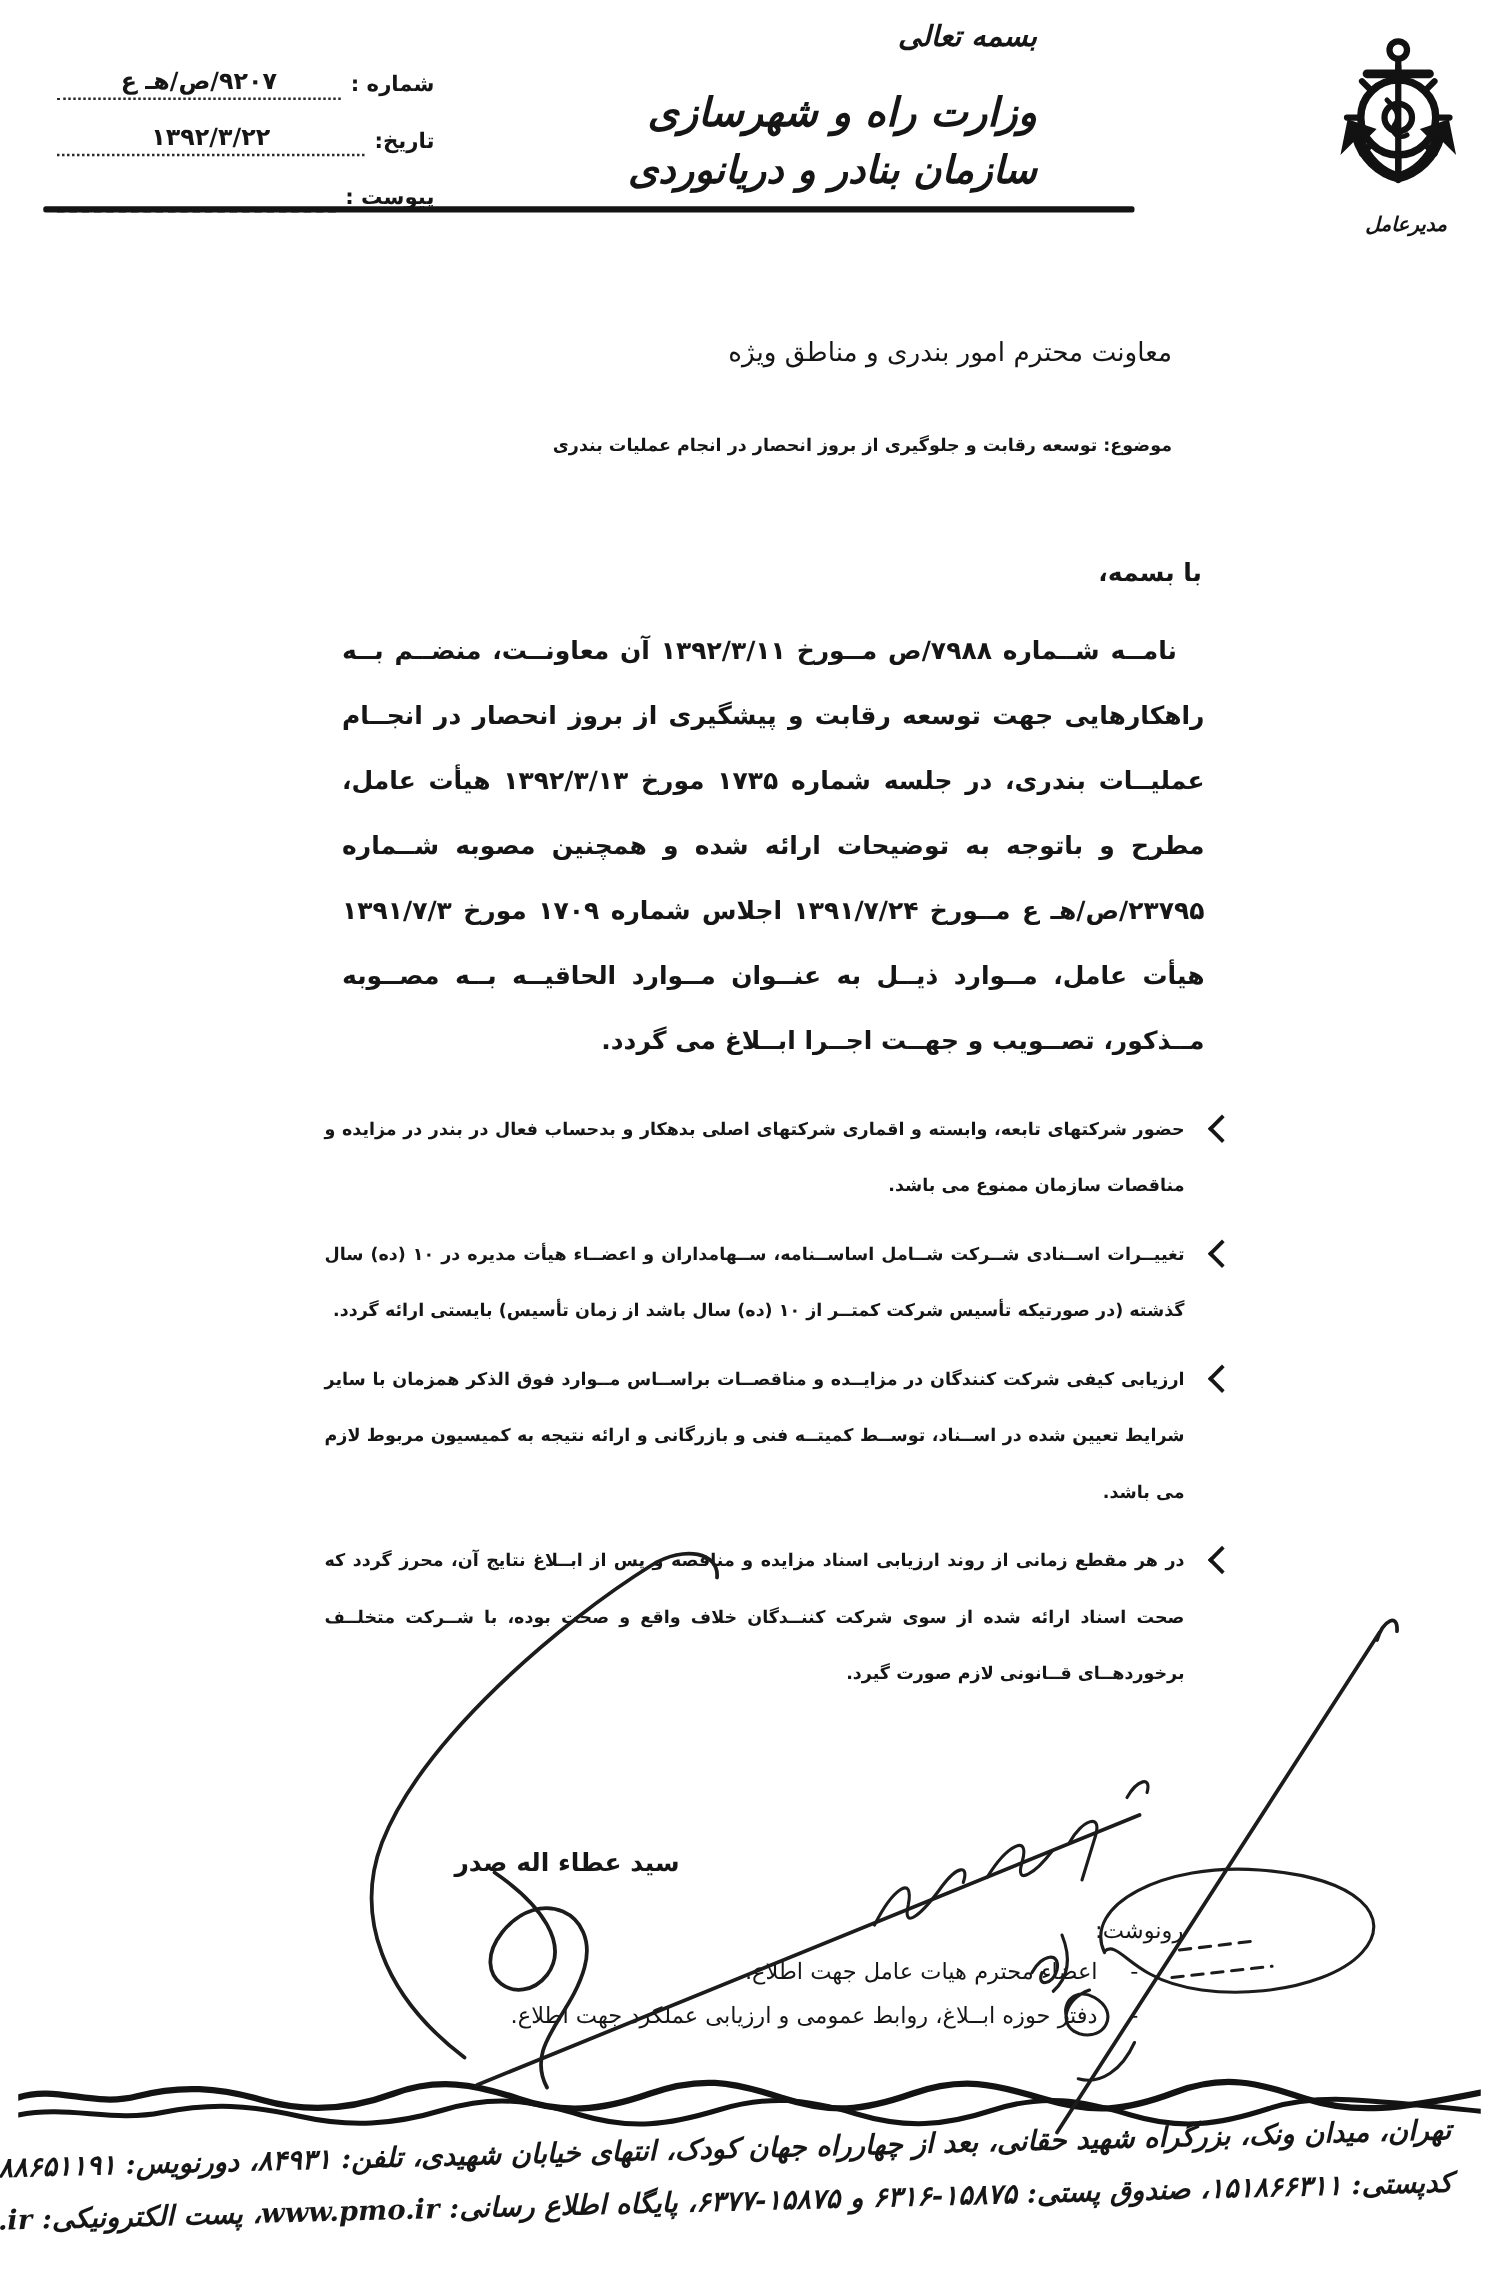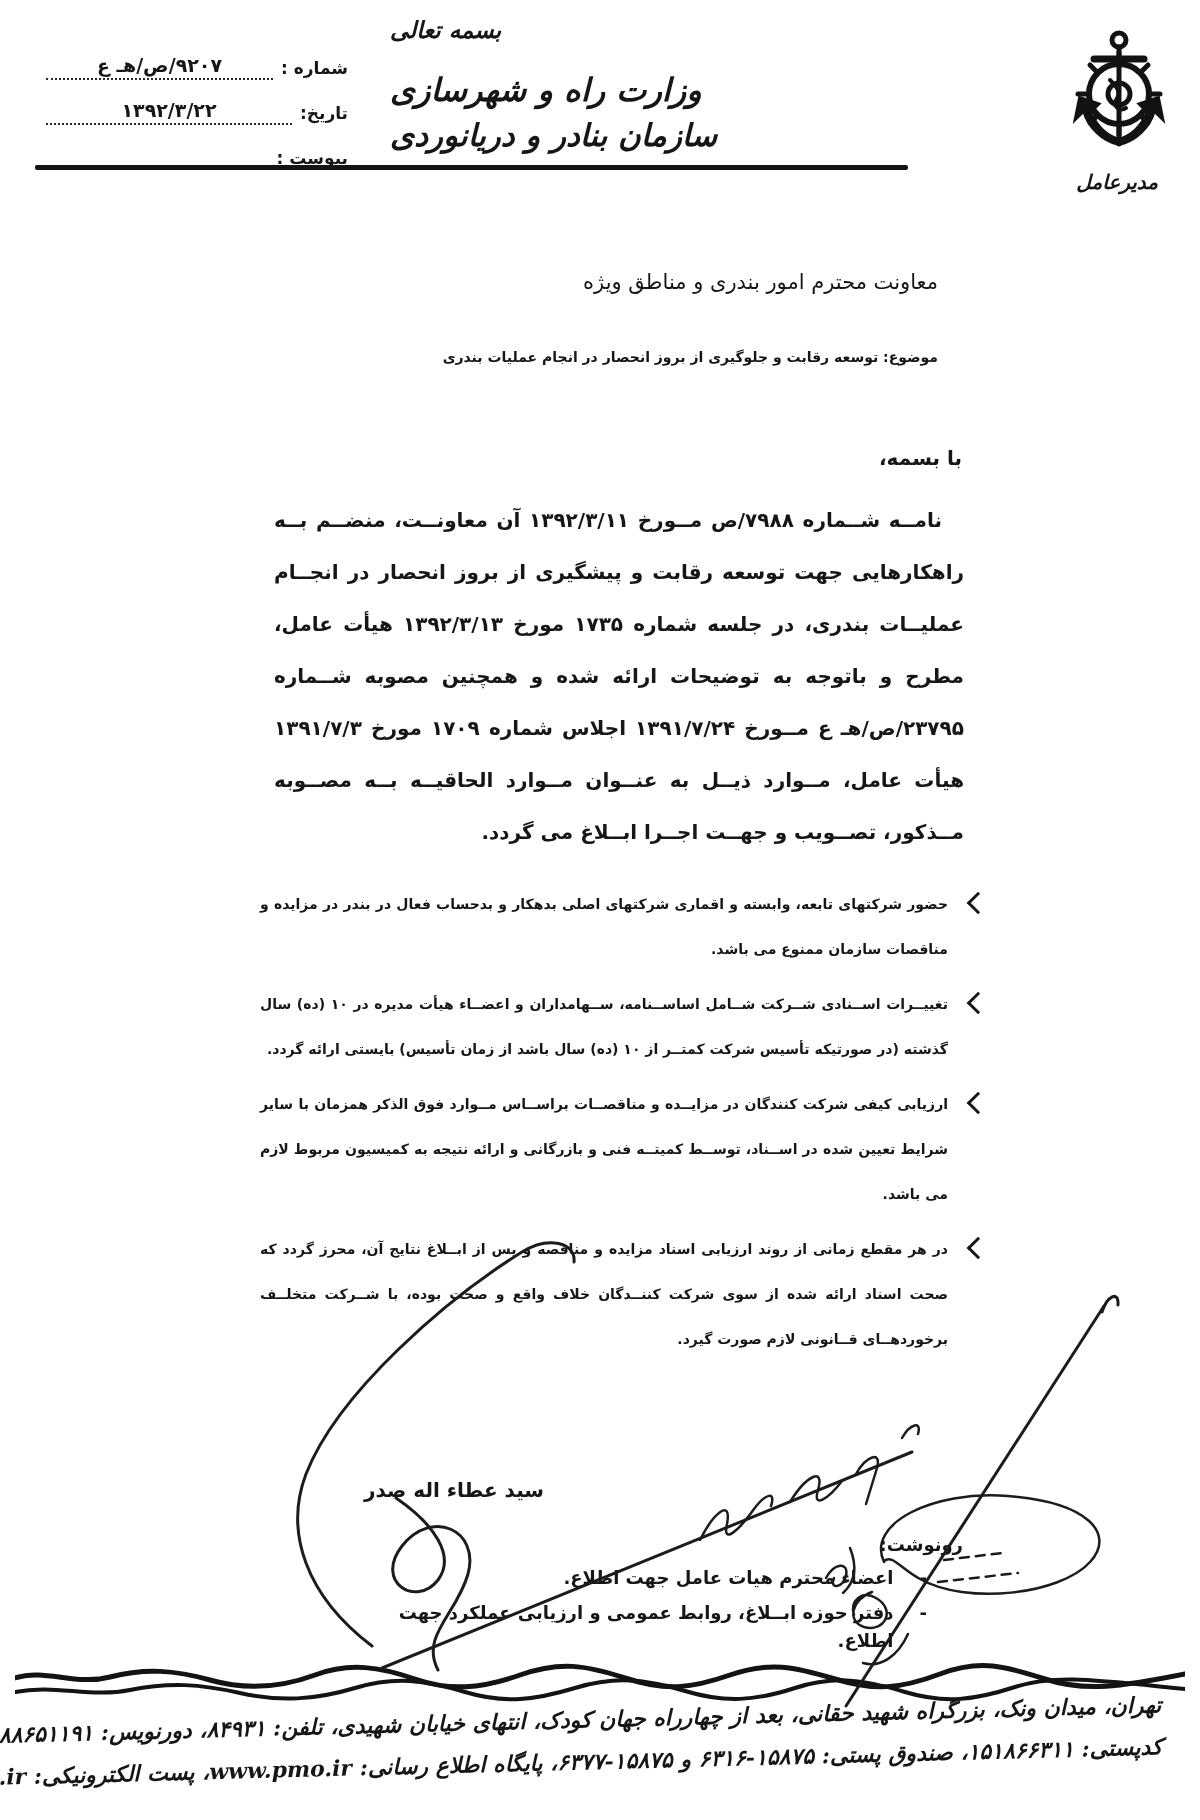--- a/index.html
+++ b/index.html
@@ -9,53 +9,53 @@
     font-family:"DejaVu Sans","Liberation Sans",sans-serif;
   }
   
   .ref-block{position:absolute;top:40px;left:46px;width:302px;}
   .ref-row{display:flex;align-items:flex-end;height:40px;margin-bottom:5px;}
   .ref-label{white-space:nowrap;font-weight:bold;font-size:17px;padding-left:8px;padding-bottom:2px;}
   .ref-line{flex:1;border-bottom:2px dotted #2a2a2a;text-align:center;font-weight:bold;font-size:19px;line-height:1.15;padding-bottom:1px;}
   .ref-line.dashed{border-bottom-style:dashed;}
   
   .center-block{
-    position:absolute;top:16px;left:390px;width:440px;text-align:left;
+    position:absolute;top:16px;left:390px;width:440px;text-align:right;
     font-family:"DejaVu Serif","Liberation Serif",serif;font-style:italic;font-weight:bold;
   }
   .bismillah{font-size:23px;margin-bottom:10px;}
   .ministry{font-size:32px;margin-bottom:8px;margin-top:28px;}
   .organization{font-size:31px;}
   
   .logo{position:absolute;top:28px;right:26px;width:110px;height:132px;}
   .director{
     position:absolute;top:170px;right:42px;
     font-family:"DejaVu Serif","Liberation Serif",serif;font-style:italic;
-    font-size:20px;font-weight:bold;
+    font-size:16px;font-weight:bold;
   }
   .header-rule{position:absolute;top:165px;left:35px;right:292px;height:5px;background:#141414;border-radius:2px;}
   
   .recipient{position:absolute;top:270px;right:262px;font-size:21px;font-weight:normal;letter-spacing:.3px;}
   .subject{position:absolute;top:349px;right:262px;font-size:14px;font-weight:bold;}
   .salutation{position:absolute;top:446px;right:238px;font-size:20px;font-weight:bold;}
   .body-text{
     position:absolute;top:494px;right:236px;width:690px;
     font-size:20px;font-weight:bold;line-height:52px;text-align:justify;text-indent:22px;
   }
   
   .bullets{position:absolute;top:882px;right:214px;width:726px;}
   .bullet{display:flex;margin-bottom:10px;font-size:14px;font-weight:bold;line-height:45px;text-align:justify;justify-content:space-between;}
   .bullet-marker{
     flex:0 0 13px;width:13px;height:13px;margin-top:13px;margin-left:22px;
     border-left:3px solid #161616;border-bottom:3px solid #161616;transform:rotate(45deg);
   }
   .bullet-text{flex:1;}
   
   .signer-name{position:absolute;top:1478px;right:656px;font-size:20px;font-weight:bold;white-space:nowrap;}
-  .cc-block{position:absolute;top:1534px;right:237px;width:600px;font-size:18px;font-weight:bold;margin-left:20px;}
+  .cc-block{position:absolute;top:1534px;right:253px;width:600px;font-size:18px;font-weight:normal;margin-left:20px;}
   .cc-label{margin-bottom:9px;}
   .cc-item{display:flex;padding-right:36px;margin-bottom:7px;line-height:28px;}
   .cc-marker{padding-left:26px;}
   
   .separator-svg{position:absolute;top:1662px;left:15px;width:1170px;height:42px;}
   .footer{
     position:absolute;top:1706px;left:38px;width:1124px;text-align:center;
     font-family:"DejaVu Serif","Liberation Serif",serif;font-style:italic;font-weight:bold;
     transform:rotate(-1.5deg);
   }

